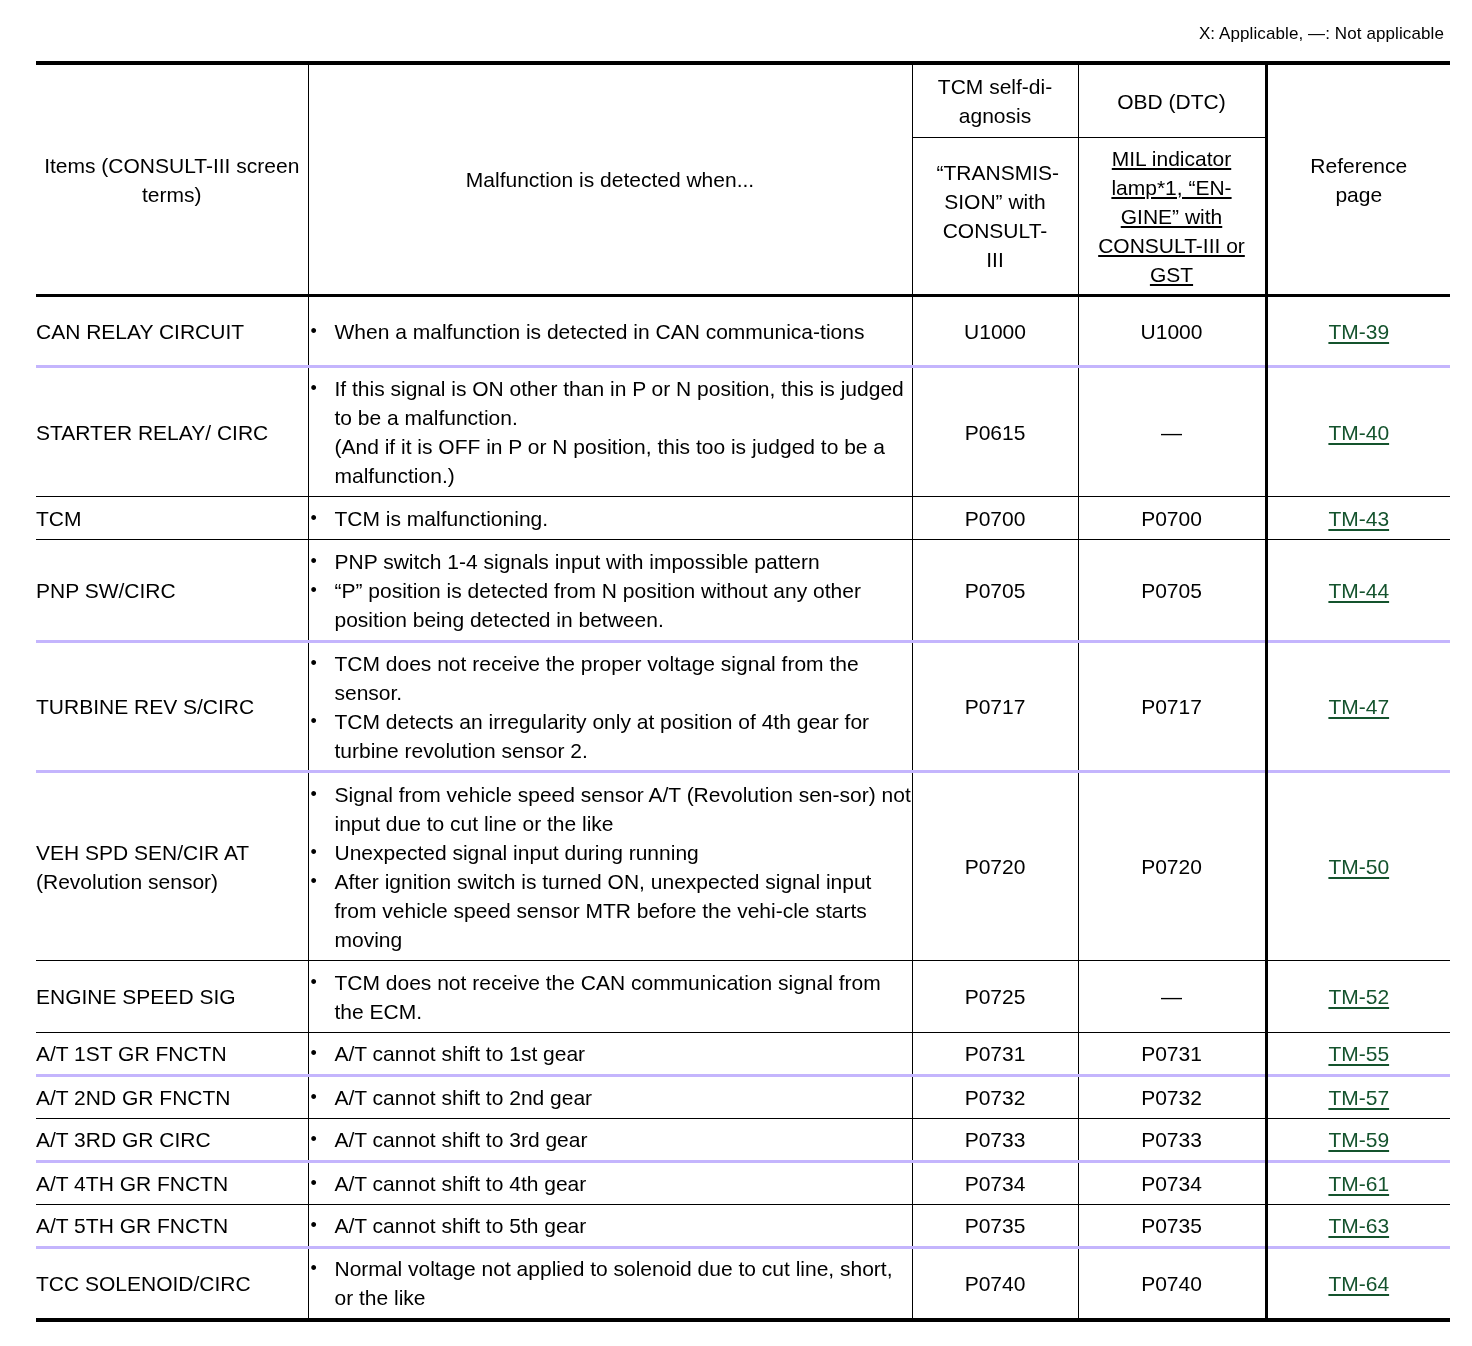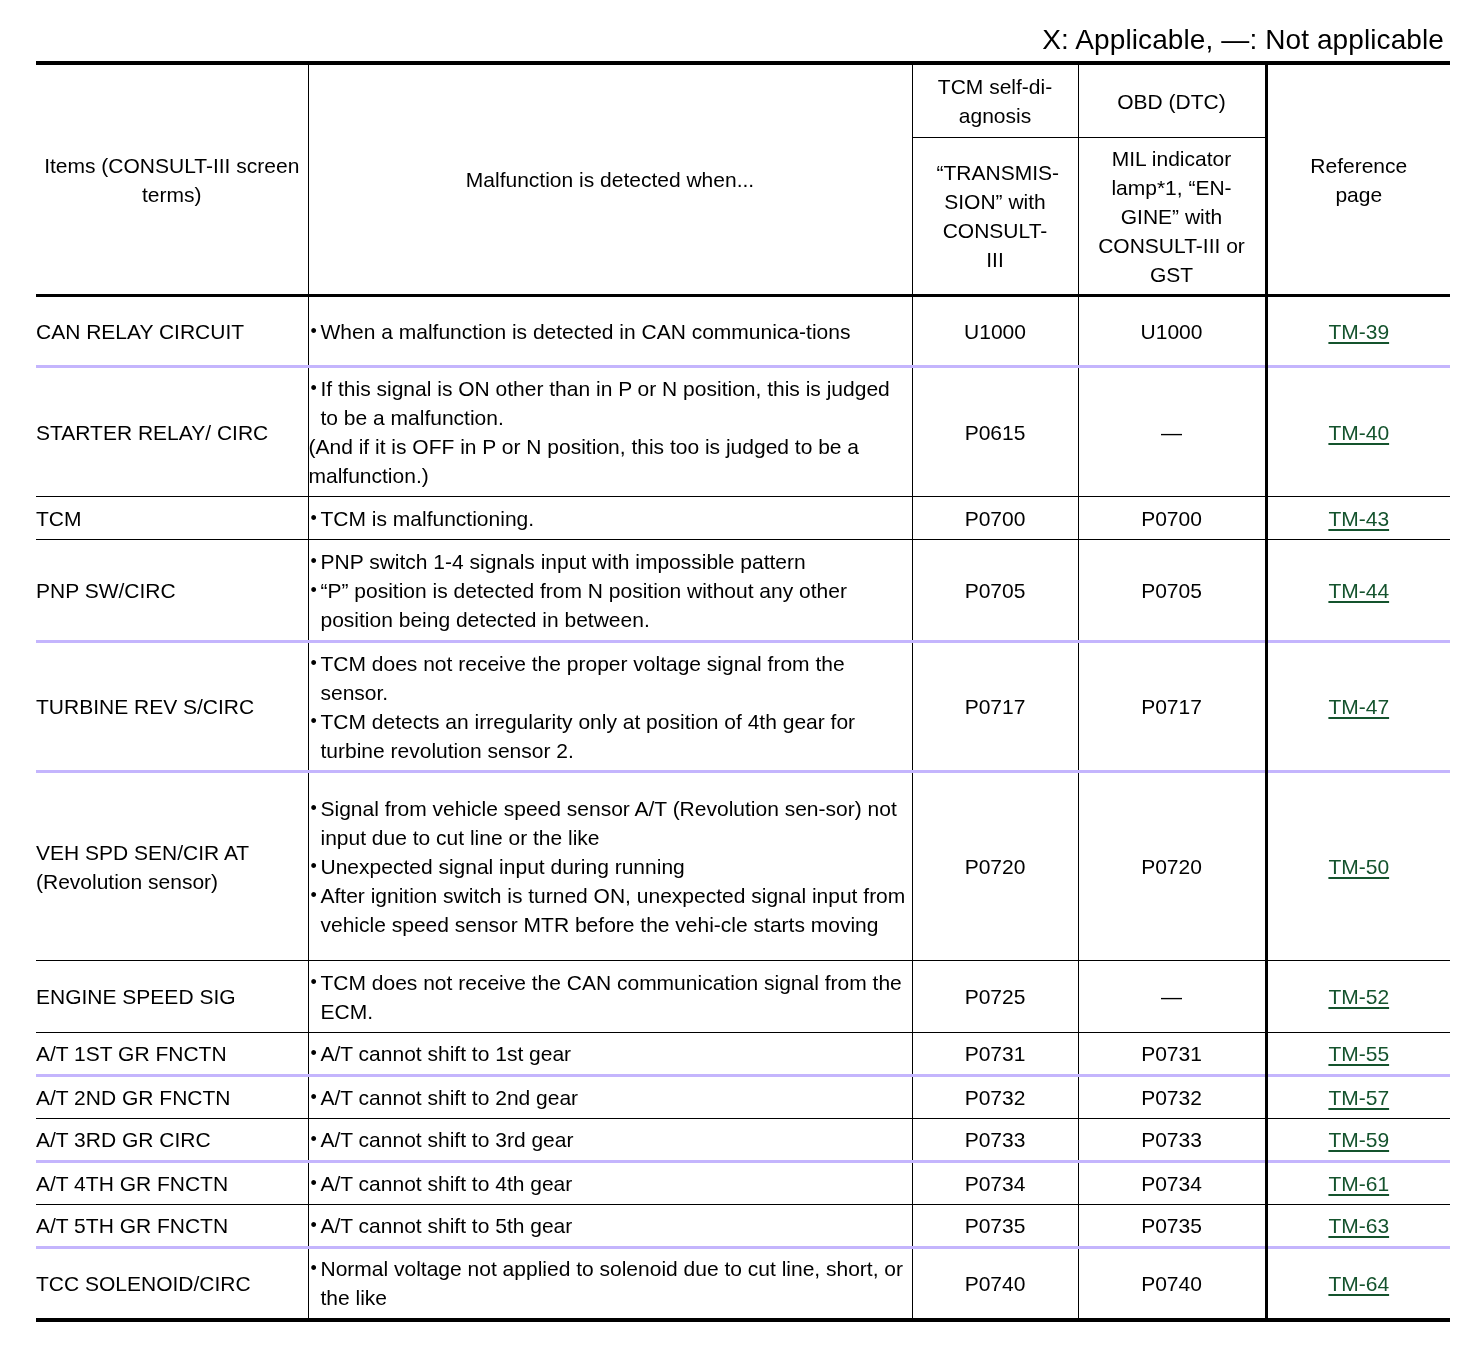--- a/index.html
+++ b/index.html
@@ -3,21 +3,21 @@
   <meta charset="utf-8">
   <style>
     html, body { margin: 0; padding: 0; background: #ffffff; }
     body {
       width: 1472px; height: 1346px; position: relative;
       font-family: "Liberation Sans", "DejaVu Sans", sans-serif;
       color: #000; font-size: 21px;
     }
     .legend {
       position: absolute; right: 28px; top: 24px;
-      font-size: 28px; letter-spacing: 0.1px;
+      font-size: 17px; letter-spacing: 0.1px;
     }
     table.dtc {
       position: absolute; left: 36px; top: 61px;
       width: 1414px;
       border-collapse: collapse;
       table-layout: fixed;
     }
     table.dtc td, table.dtc th {
       border: 1.5px solid #000;
       font-weight: normal;
@@ -37,25 +37,25 @@
     th.h-item { padding: 0 10px; }
     th.h-tcm-top { height: 72px; }
     th.h-sub { height: 156px; }
     thead tr:last-child th, thead tr th[rowspan="2"] { border-bottom: 3px solid #000; }
     td.item { padding: 0 14px 0 15px; text-align: left; }
     td.mal { padding: 3px 8px 4px 14px; }
     td.code, td.ref { text-align: center; }
     td.ref a { color: #14532d; text-decoration: underline; text-underline-offset: 3px; }
     tr.thick-top > td { border-top: 3px solid #c4b5fd; }
     ul.bullets { list-style: none; margin: 0; padding: 0; }
-    ul.bullets li { position: relative; padding-left: 12px; }
+    ul.bullets li { position: relative; padding-left: 26px; }
     ul.bullets li::before {
       content: "\2022"; position: absolute; left: 2px; top: 0; font-size: 18px;
     }
-    .note { display: block; }
+    .note { padding-left: 26px; display: block; }
   </style>
 </head>
 <body>
 
 <div class="legend">X: Applicable, —: Not applicable</div>
 
 <table class="dtc">
   <colgroup>
     <col style="width:272px">
       <col style="width:604px">
@@ -66,21 +66,21 @@
   <thead>
     <tr>
       <th rowspan="2" class="c-item h-item">Items (CONSULT-III screen terms)</th>
       <th rowspan="2" class="c-mal">Malfunction is detected when...</th>
       <th class="c-tcm h-tcm-top" style="padding:0 14px;margin-left:44px;">TCM self-di-agnosis</th>
       <th class="c-obd h-tcm-top">OBD (DTC)</th>
       <th rowspan="2" class="c-ref" style="padding:0 30px;">Reference page</th>
     </tr>
     <tr>
       <th class="c-tcm h-sub" style="padding:0 24px;">“TRANSMIS-SION” with CONSULT-III</th>
-      <th class="c-obd h-sub" style="padding:0 16px;">MIL indicator lamp*1, “EN-GINE” with CONSULT-III or GST</th>
+      <th class="c-obd h-sub" style="padding:0 16px;text-decoration:underline;">MIL indicator lamp*1, “EN-GINE” with CONSULT-III or GST</th>
     </tr>
   </thead>
   <tbody id="dtc-body">
       <tr style="height: 71px;">
     <td class="item">CAN RELAY CIRCUIT</td>
     <td class="mal">
       <ul class="bullets">
             <li>When a malfunction is detected in CAN communica-tions</li>
           </ul>
     </td>

